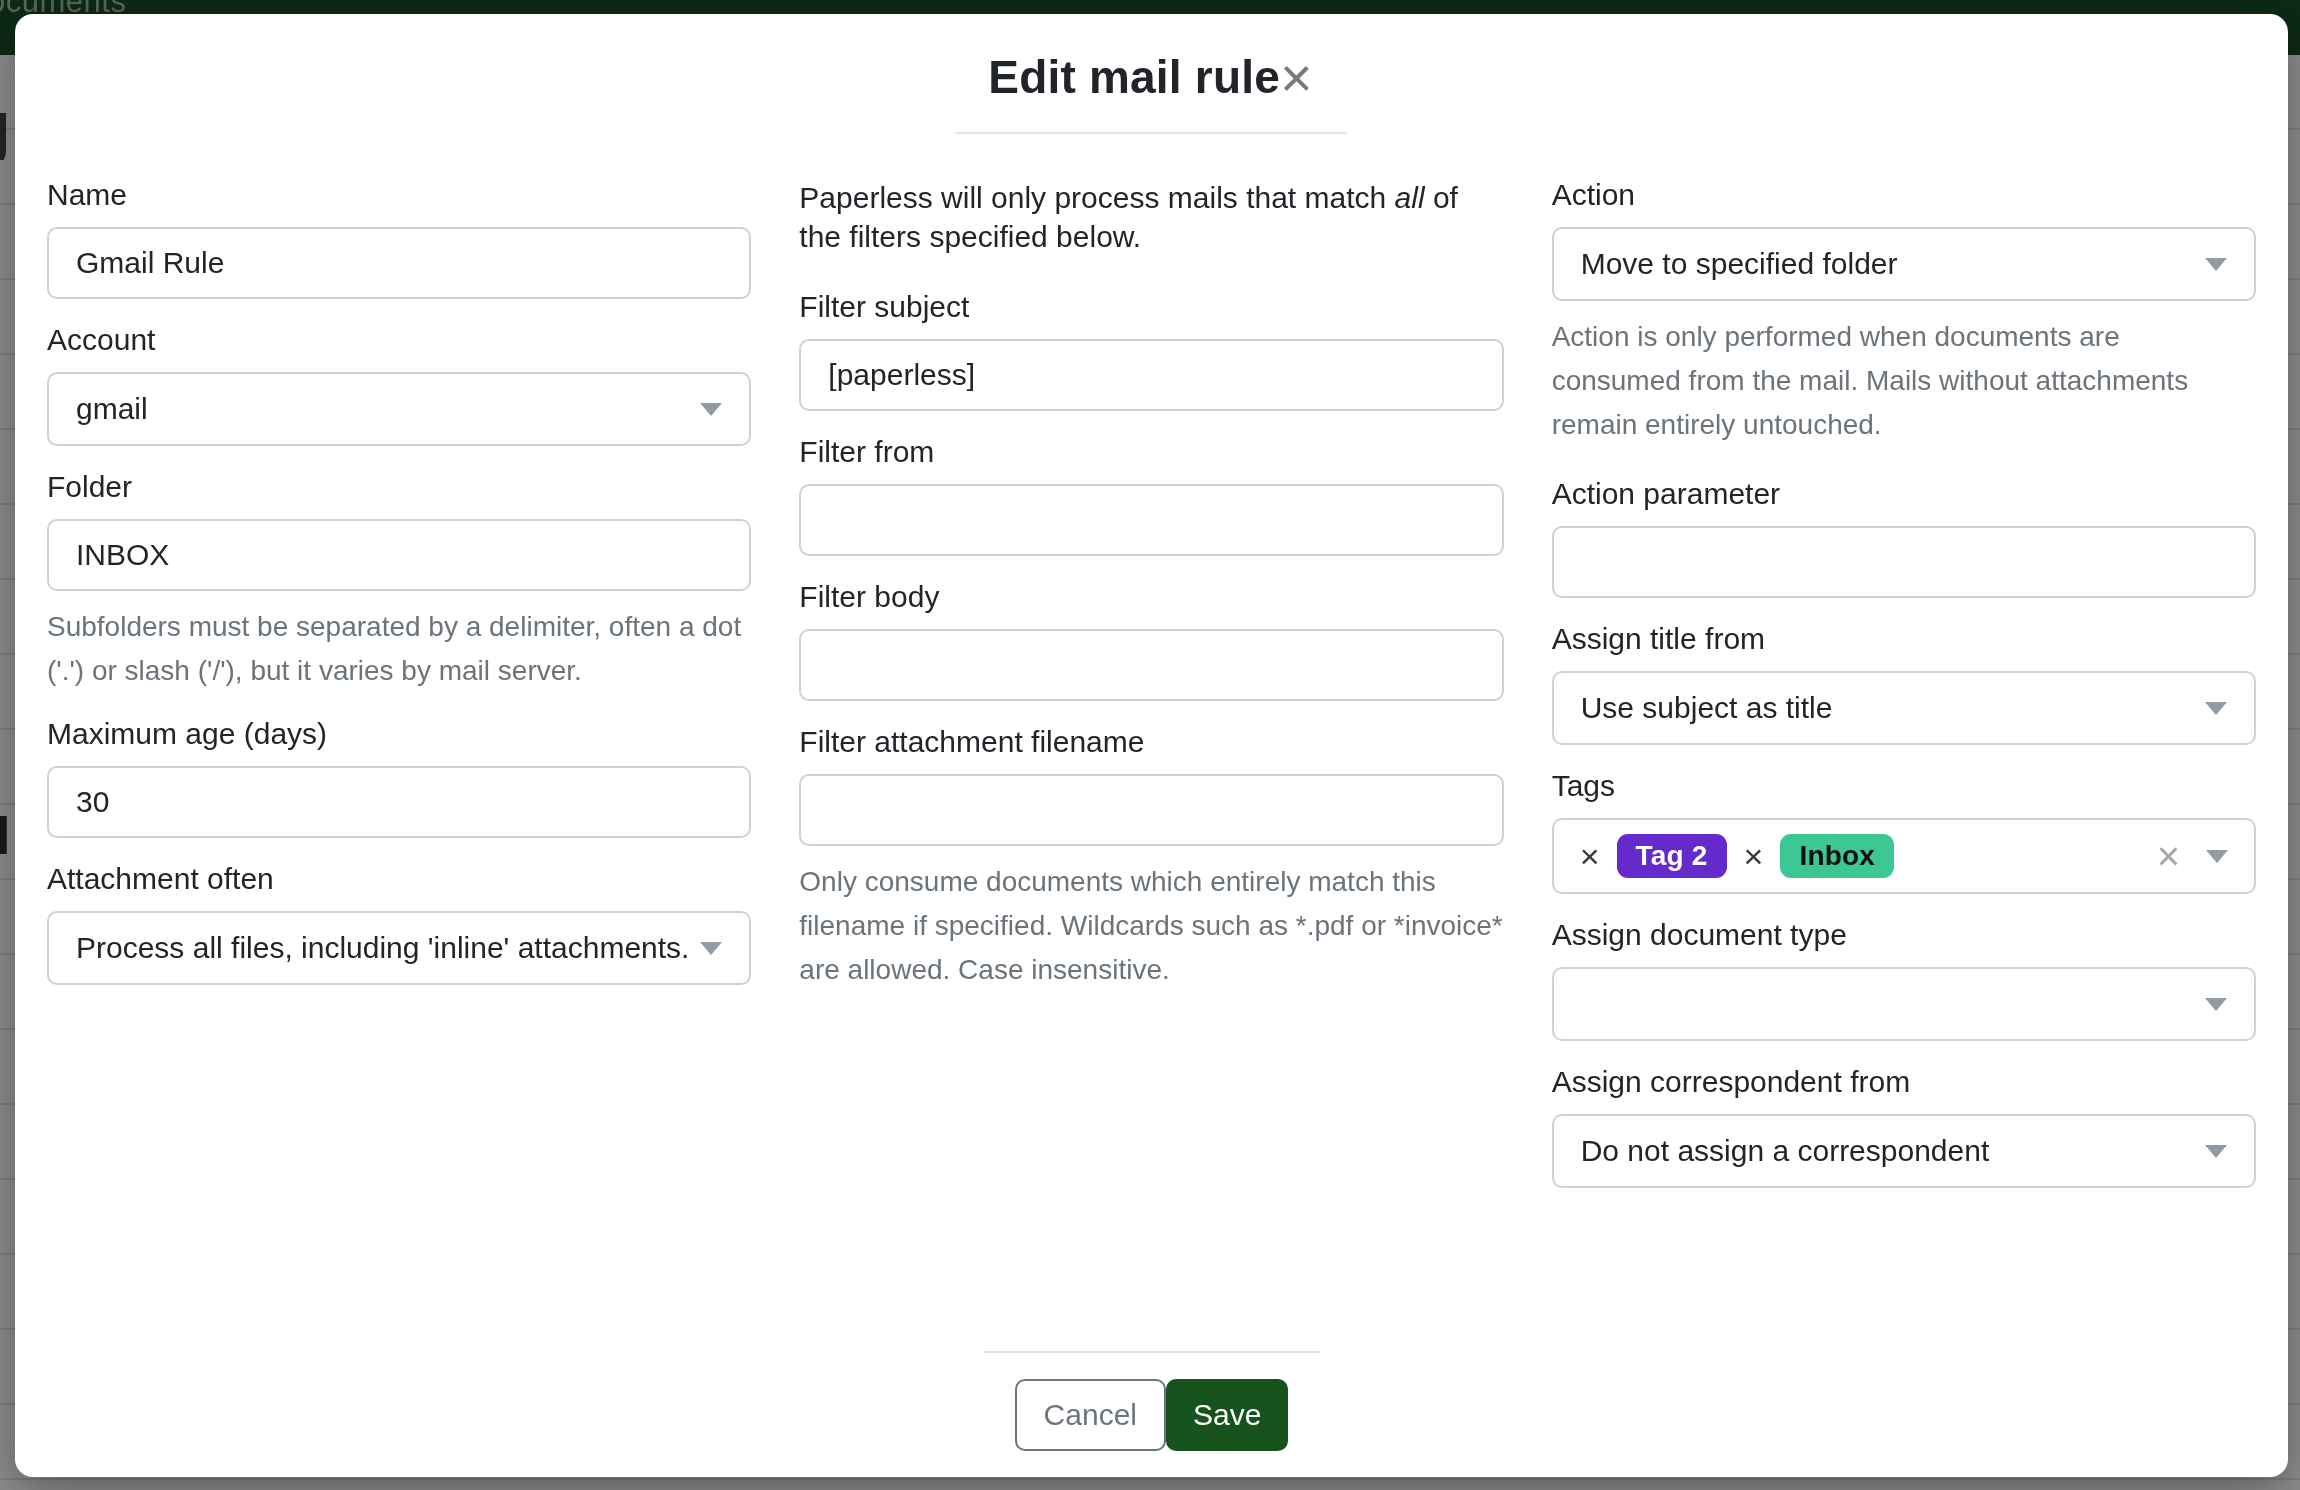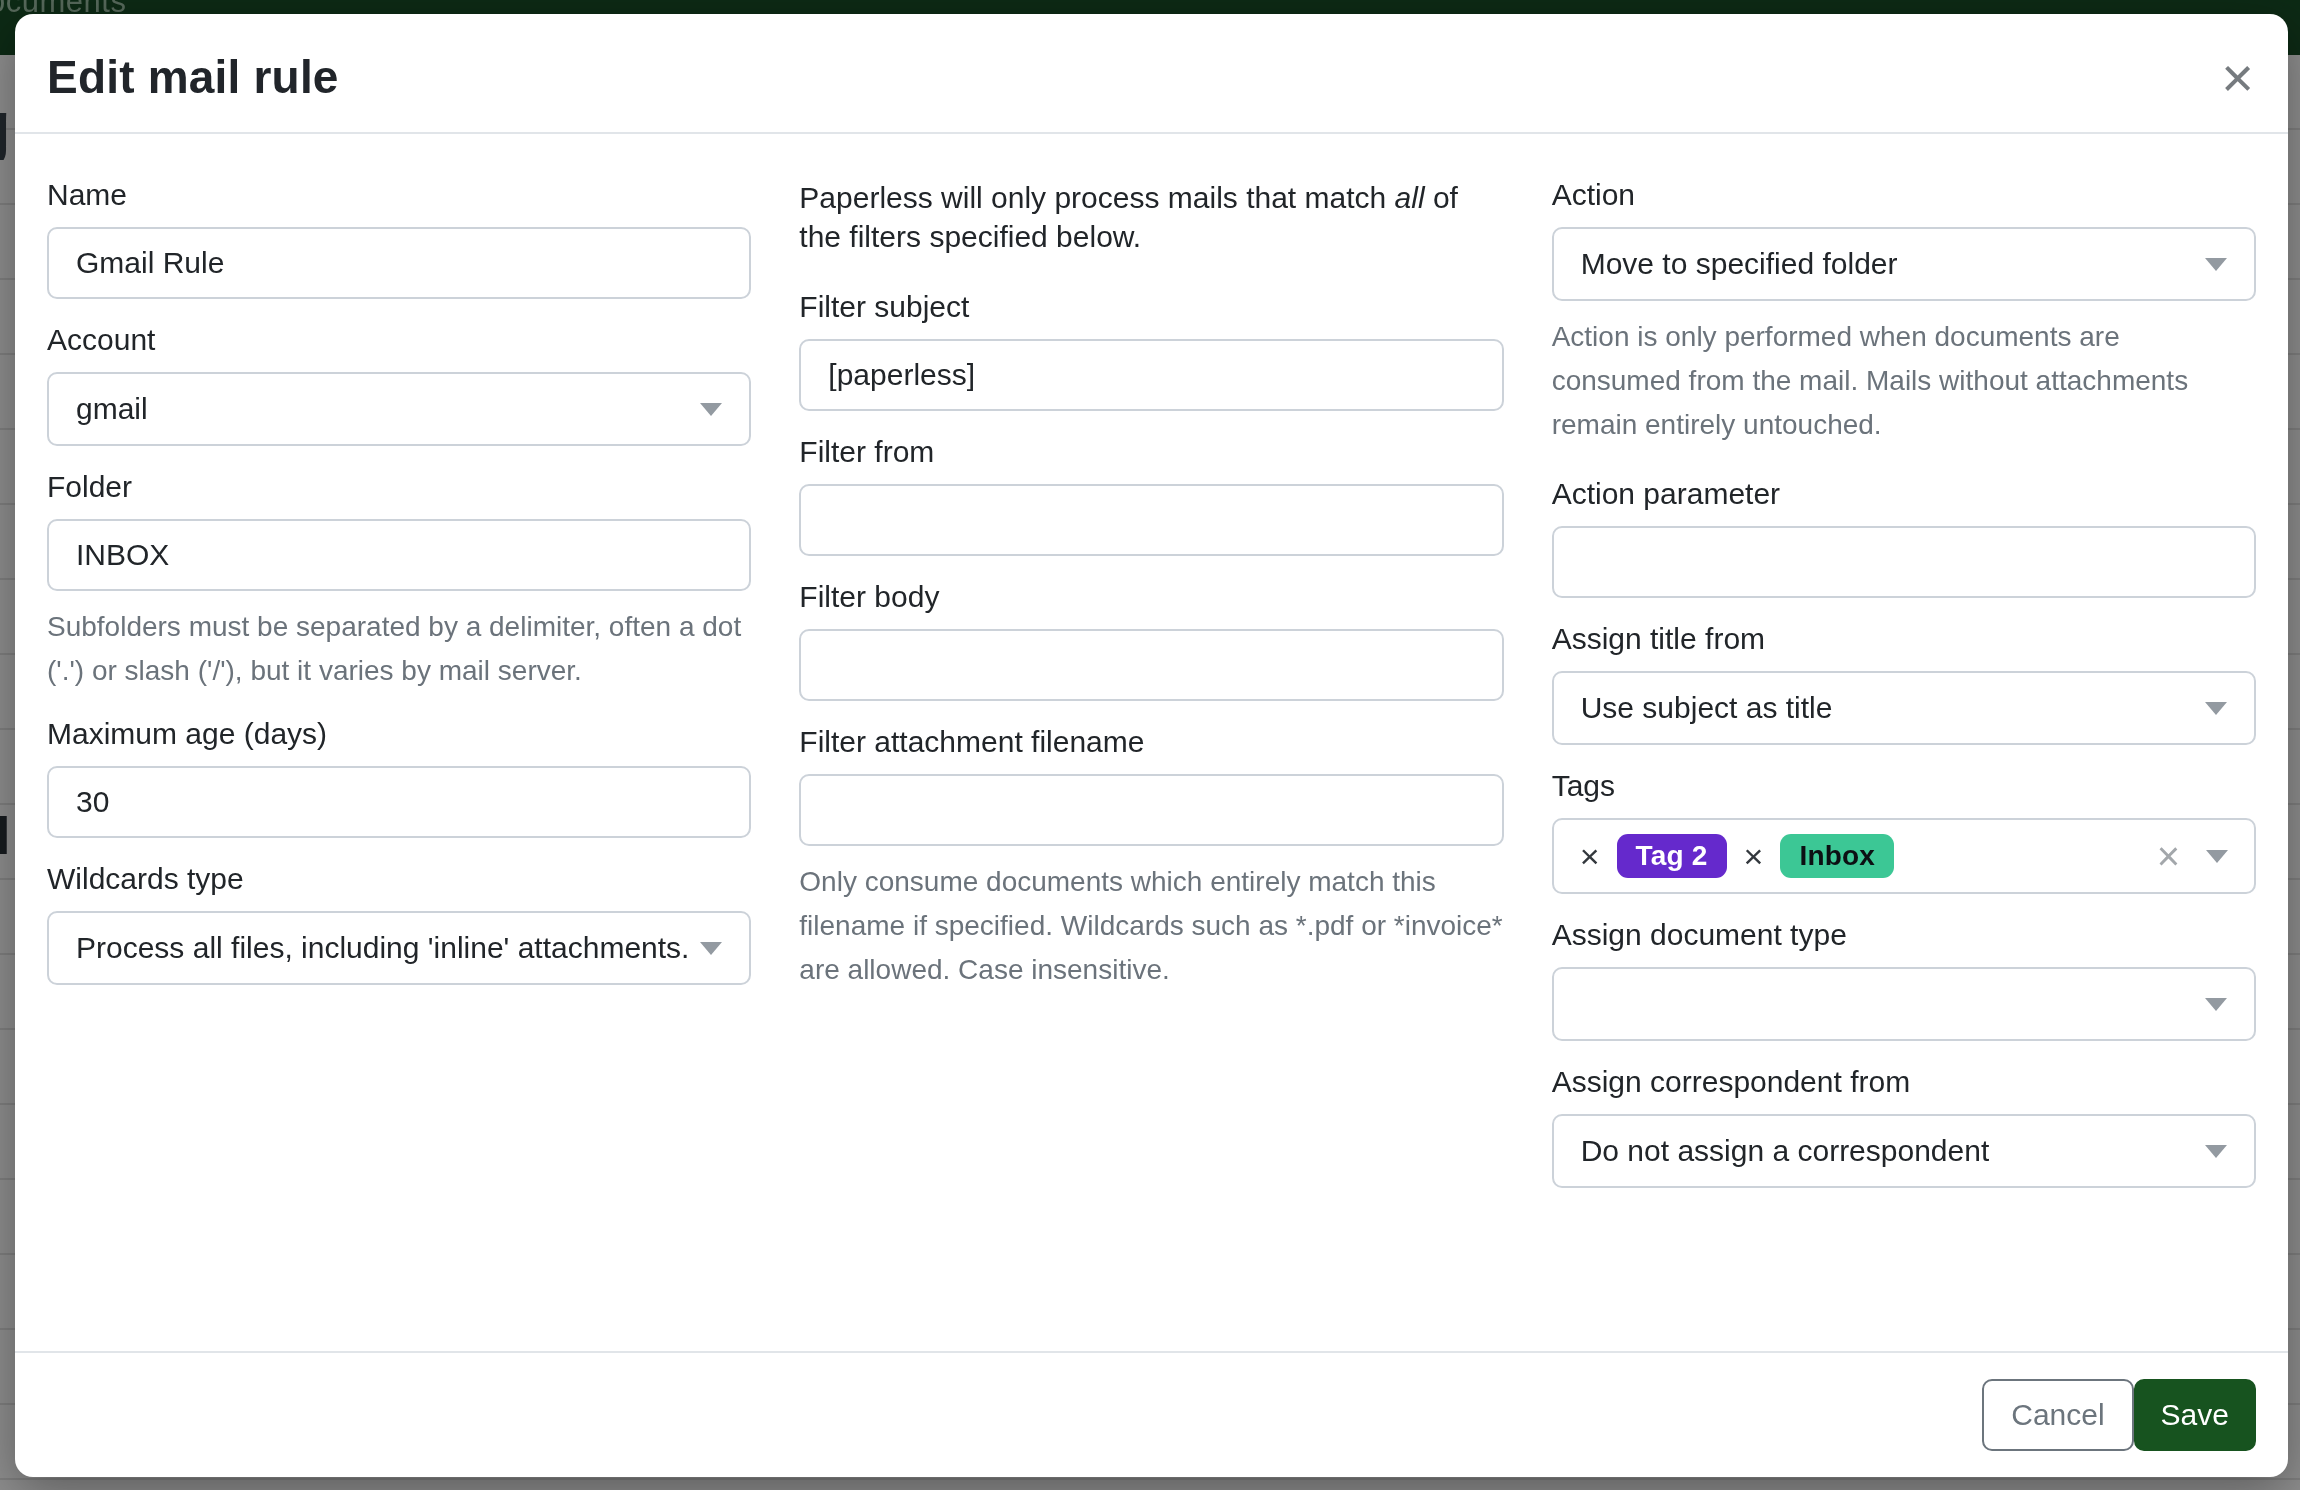--- a/index.html
+++ b/index.html
@@ -31,21 +31,21 @@
   .frag-c { margin-left:-26px; font-size:46px; color:#171b1f; }
   .frag-l { margin-left:-4px;  font-size:52px; color:#171b1f; }
   .frag-u { margin-left:-18px; font-size:34px; color:#2a5a33; font-weight:400; }
   .frag-e { margin-left:-20px; font-size:34px; color:#2a5a33; font-weight:400; }
 
   
   .modal {
     position:absolute; left:15px; top:14px; width:2273px; height:1463px;
     background:#ffffff; border-radius:18px;
     box-shadow:0 14px 50px rgba(0,0,0,0.35);
-    display:flex; flex-direction:column;
+    display:flex; flex-direction:column;align-items:center;
   }
   .modal-header {
     padding:36px 32px 28px 32px;
     border-bottom:2px solid #e1e5e9;
     display:flex; align-items:flex-start;
     flex:0 0 auto;
   }
   .modal-title { font-size:46px; font-weight:600; color:#21252a; letter-spacing:0.2px; }
   .close-btn {
     margin-left:auto; background:none; border:none; cursor:pointer;
@@ -183,21 +183,21 @@
         <input class="text-input" type="text" value="INBOX" style="">
         <div class="hint">Subfolders must be separated by a delimiter, often a dot ('.') or slash ('/'), but it varies by mail server.</div>
       </div>
 
       <div class="field">
         <label class="field-label">Maximum age (days)</label>
         <input class="text-input" type="text" value="30" style="">
       </div>
 
       <div class="field">
-        <label class="field-label">Wildcards type</label>
+        <label class="field-label">Attachment often</label>
         <div class="select">
           <span class="select-value">Process all files, including 'inline' attachments.</span>
           <span class="caret"></span>
         </div>
       </div>
     </div>
 
     <div class="col">
       <p class="intro"><span>Paperless will only process mails that match </span><em>all</em><span> of the filters specified below.</span></p>
 

